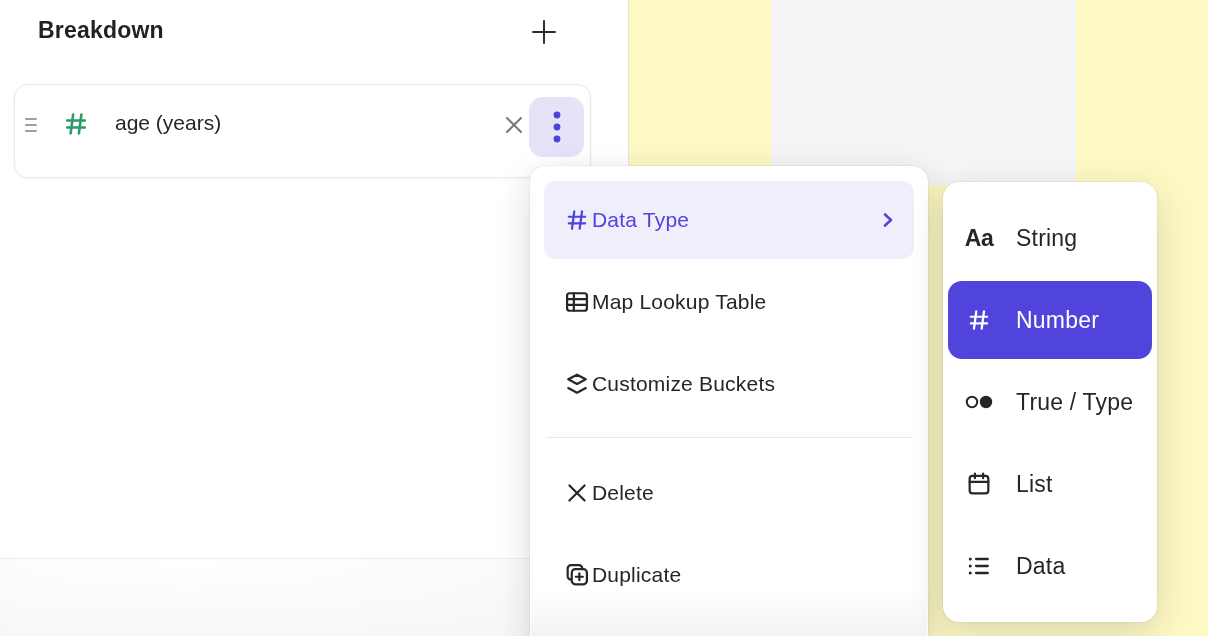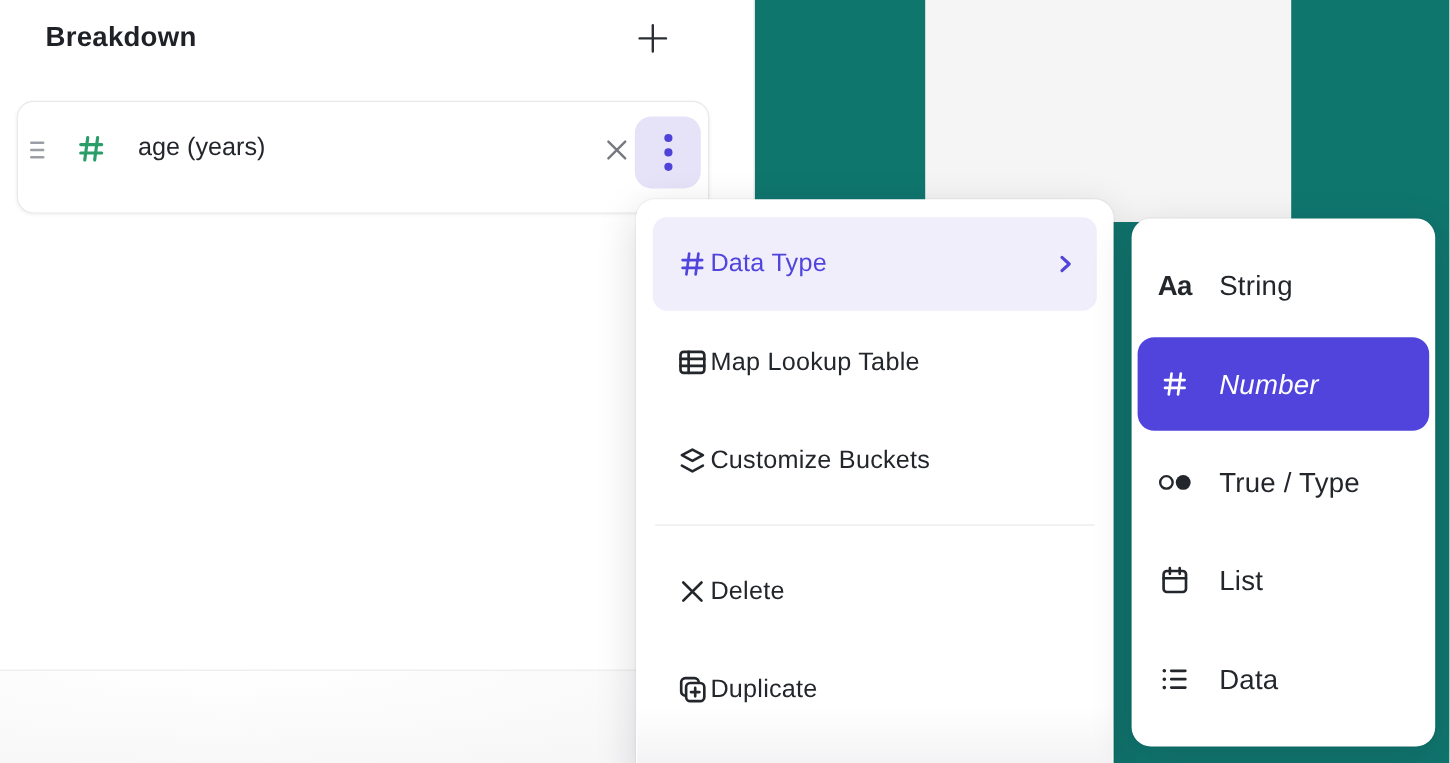--- a/index.html
+++ b/index.html
@@ -8,21 +8,21 @@
     --accent-chip:#e6e2f8;
     --green:#2a9d68;
     --text:#23262b;
     --muted:#75787e;
     --border:#e8e8eb;
     --surface-gray:#f5f5f5;
   }
   *{box-sizing:border-box;margin:0;padding:0}
   html,body{width:1208px;height:636px;overflow:hidden;background:#fff;
     font-family:"Liberation Sans",sans-serif;color:var(--text);}
-  .stage{position:relative;width:1208px;height:636px;background:#0f766e;}
+  .stage{position:relative;width:1208px;height:636px;background:#fef9c3;}
 
   
   .left-panel{position:absolute;left:0;top:0;width:629px;height:636px;
     background:#fff;border-right:1px solid #e4e4e7;}
   .panel-header{position:absolute;left:0;top:0;width:100%;height:64px;}
   .panel-title{position:absolute;left:38px;top:17px;font-size:23px;font-weight:700;
     letter-spacing:.2px;color:#1e2125;}
   .add-btn{position:absolute;right:64px;top:12px;width:40px;height:40px;border:none;
     background:transparent;cursor:pointer;display:flex;align-items:center;justify-content:center;}
   .panel-footer{position:absolute;left:0;bottom:0;width:628px;height:78px;
@@ -54,29 +54,29 @@
   .menu-row{position:relative;display:flex;align-items:center;height:78px;margin-bottom:4px;
     border-radius:12px;padding:0 18px;cursor:pointer;background:transparent;}
   .menu-row .mi{width:30px;display:flex;align-items:center;justify-content:center;flex:0 0 30px;}
   .menu-row .ml{font-size:21px;color:#23262b;letter-spacing:.2px;white-space:nowrap;}
   .menu-row.active{background:var(--accent-soft);}
   .menu-row.active .ml{color:var(--accent);font-weight:500;}
   .menu-row .chev{margin-left:auto;display:flex;align-items:center;}
   .menu-divider{height:1px;background:#e9e9ec;margin:14px 2px 16px 2px;}
 
   
-  .submenu{position:absolute;left:943px;top:182px;width:253px;height:440px;background:#fff;
+  .submenu{position:absolute;left:943px;top:182px;width:214px;height:440px;background:#fff;
     border-radius:16px;box-shadow:0 10px 34px rgba(25,25,40,.16),0 0 0 1px rgba(20,20,40,.04);
     padding:17px 5px 0 5px;z-index:11;}
   .sub-row{display:flex;align-items:center;height:78px;margin-bottom:4px;border-radius:14px;
     padding:0 14px;cursor:pointer;}
   .sub-row .mi{width:34px;display:flex;align-items:center;justify-content:center;flex:0 0 34px;}
   .sub-row .ml{margin-left:20px;font-size:23px;color:#23262b;letter-spacing:.2px;white-space:nowrap;}
   .sub-row.selected{background:var(--accent);}
-  .sub-row.selected .ml{color:#fff;font-style:italic;}
+  .sub-row.selected .ml{color:#fff;}
   .aa-glyph{font-size:23px;font-weight:600;color:#23262b;letter-spacing:-0.5px;}
   svg{display:block}
 </style>
 </head>
 <body>
 
 <div class="stage">
 
   <div class="gray-block"></div>
 

